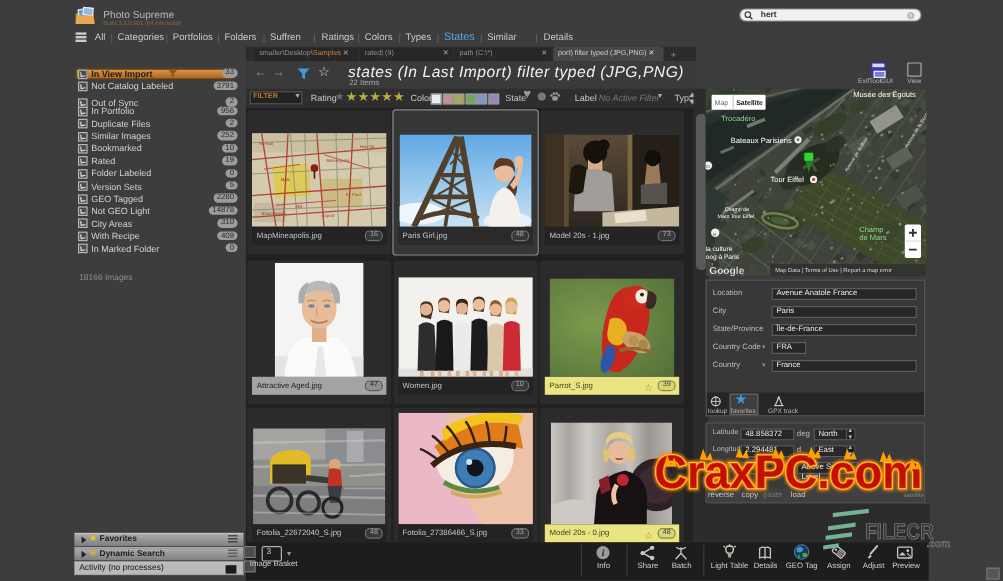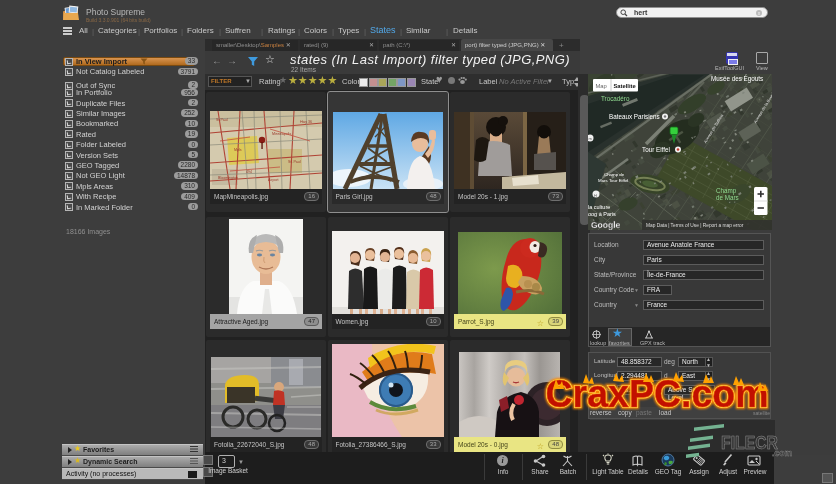--- a/index.html
+++ b/index.html
@@ -132,21 +132,21 @@
       <div class="lbl">GEO Tagged</div>
       <div class="badge" style="right:4px;top:1.4px;">2280</div>
     </div>
 <div class="srow" style="top:170.4px;">
       <div class="cb"></div>
       <div class="lbl">Not GEO Light</div>
       <div class="badge" style="right:4px;top:1.4px;">14878</div>
     </div>
 <div class="srow" style="top:180.8px;">
       <div class="cb"></div>
-      <div class="lbl">Mpls Areas</div>
+      <div class="lbl">City Areas</div>
       <div class="badge" style="right:4px;top:1.4px;">310</div>
     </div>
 <div class="srow" style="top:191.2px;">
       <div class="cb"></div>
       <div class="lbl">With Recipe</div>
       <div class="badge" style="right:4px;top:1.4px;">409</div>
     </div>
 <div class="srow" style="top:201.6px;">
       <div class="cb"></div>
       <div class="lbl">In Marked Folder</div>

